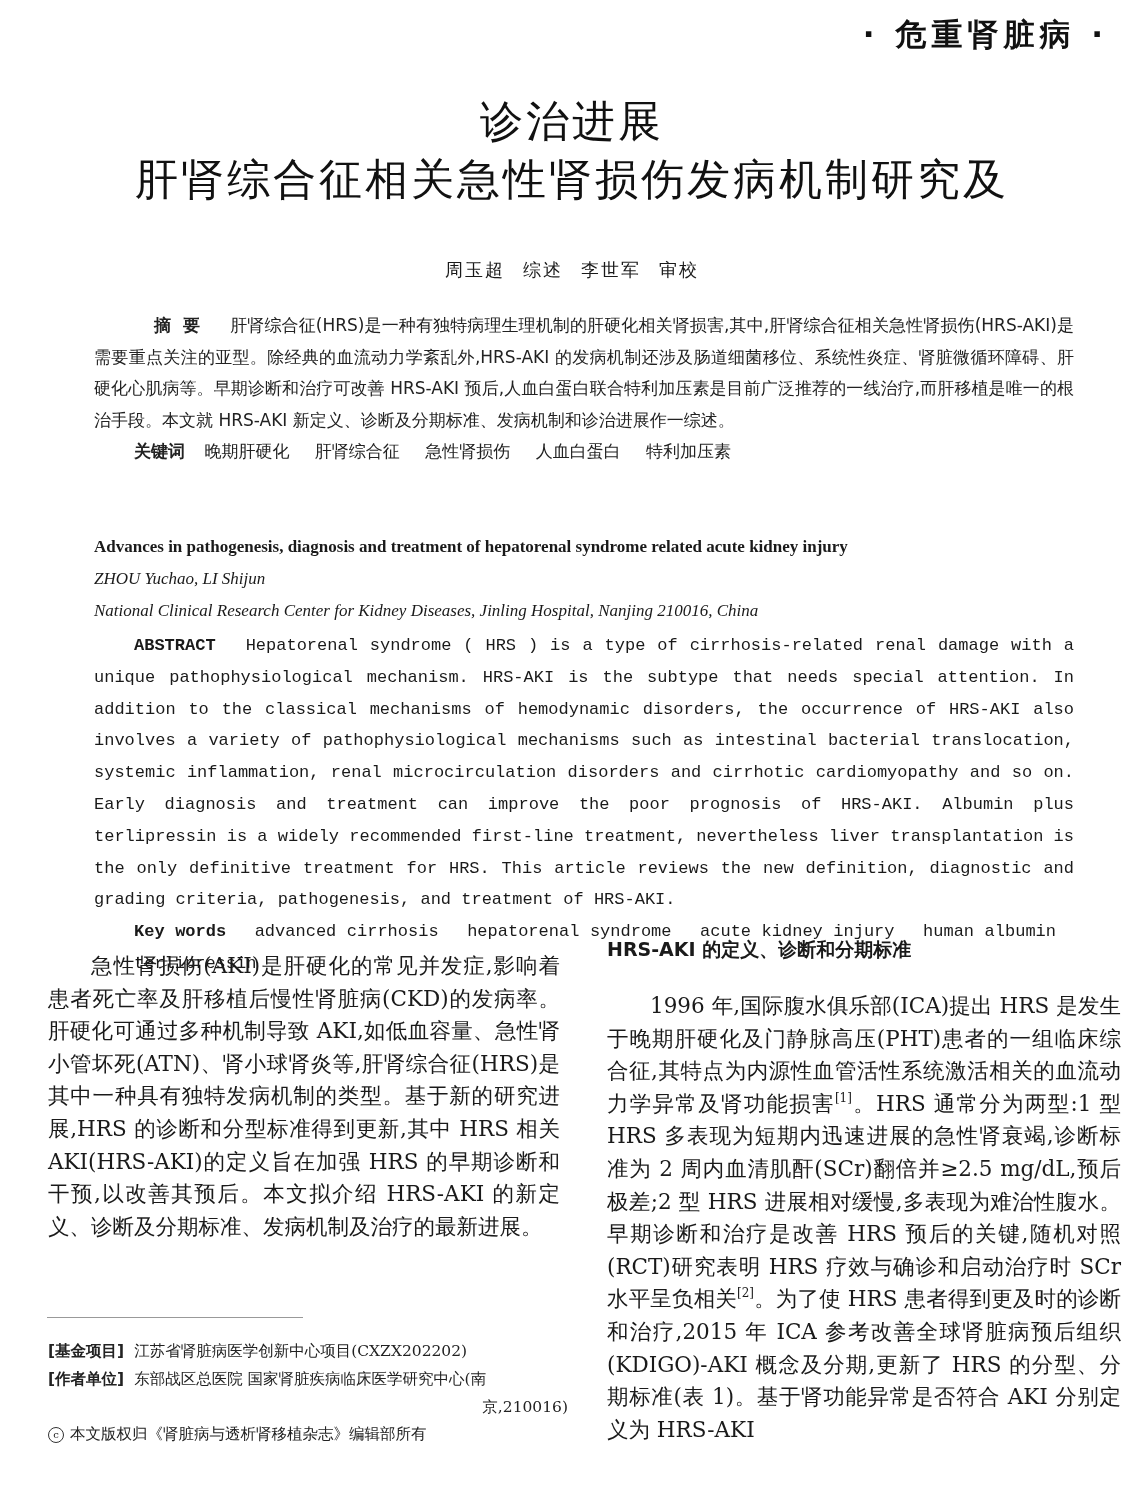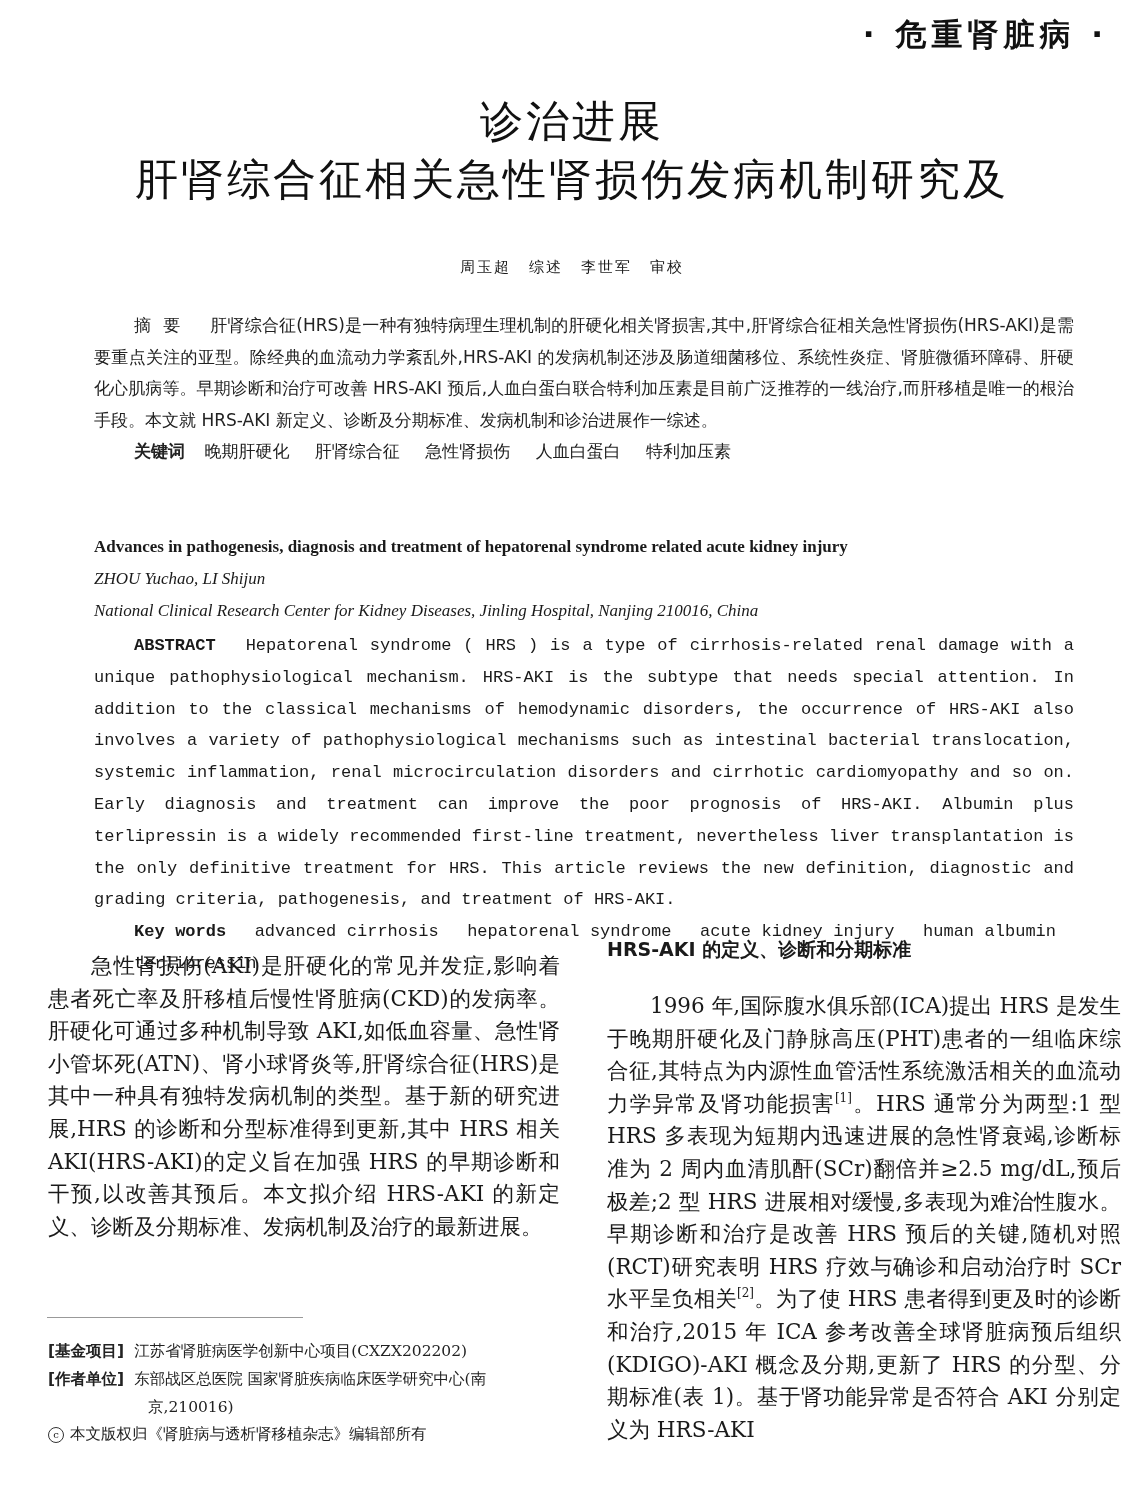--- a/index.html
+++ b/index.html
@@ -19,32 +19,32 @@
 
   
   .title {
     left: 0; width: 1144px; top: 92px; text-align: center;
     font-size: 43px; line-height: 58px; letter-spacing: 3px; color: #111;
     font-family: "DejaVu Serif", "Liberation Serif", serif;
   }
 
   .authors {
     left: 0; width: 1144px; top: 258px; text-align: center;
-    font-size: 15px; letter-spacing: 2px;
+    font-size: 18px; letter-spacing: 2px;
     font-family: "DejaVu Serif", serif;
   }
   .authors span { margin: 0 9px; }
 
   
   .zh-abstract {
     left: 94px; width: 980px; top: 310px;
     font-size: 17px; line-height: 31.5px; text-align: justify;
     font-family: "DejaVu Sans", sans-serif; color: #222;
   }
-  .zh-abstract .lbl { font-weight: normal; margin-left: 40px; margin-right: 18px; letter-spacing: 12px; }
+  .zh-abstract .lbl { font-weight: bold; margin-left: 60px; margin-right: 18px; letter-spacing: 12px; }
   .zh-keywords { margin-left: 40px; }
   .zh-keywords .lbl2 { font-weight: bold; margin-right: 14px; }
   .zh-keywords .kw { margin-right: 20px; }
 
   
   .en-title {
     left: 94px; top: 537px; font-weight: bold; font-size: 17px;
     font-family: "Liberation Serif", serif;
   }
   .en-authors {
@@ -81,21 +81,21 @@
 
   
   .fn-rule { left: 47px; top: 1317px; width: 256px; height: 1px; background: #999; }
   .footnotes {
     left: 48px; top: 1338px; width: 520px;
     font-size: 15.5px; line-height: 27.8px; color: #222;
     font-family: "DejaVu Serif", serif;
   }
   .footnotes .row { display: flex; }
   .footnotes .tag { font-family: "DejaVu Sans", sans-serif; font-weight: bold; white-space: nowrap; margin-right: 10px; }
-  .footnotes .cont { padding-left: 100px; }
+  .footnotes .cont { padding-left: 100px; text-align: right; }
   .copy-icon {
     display: inline-block; width: 14px; height: 14px; border: 1px solid #333;
     border-radius: 50%; font-size: 10px; line-height: 14px; text-align: center; margin-right: 6px;
     vertical-align: 1px;
   }
 </style>
 </head>
 <body>
 
 <div class="abs section-tag">· 危重肾脏病 ·</div>

